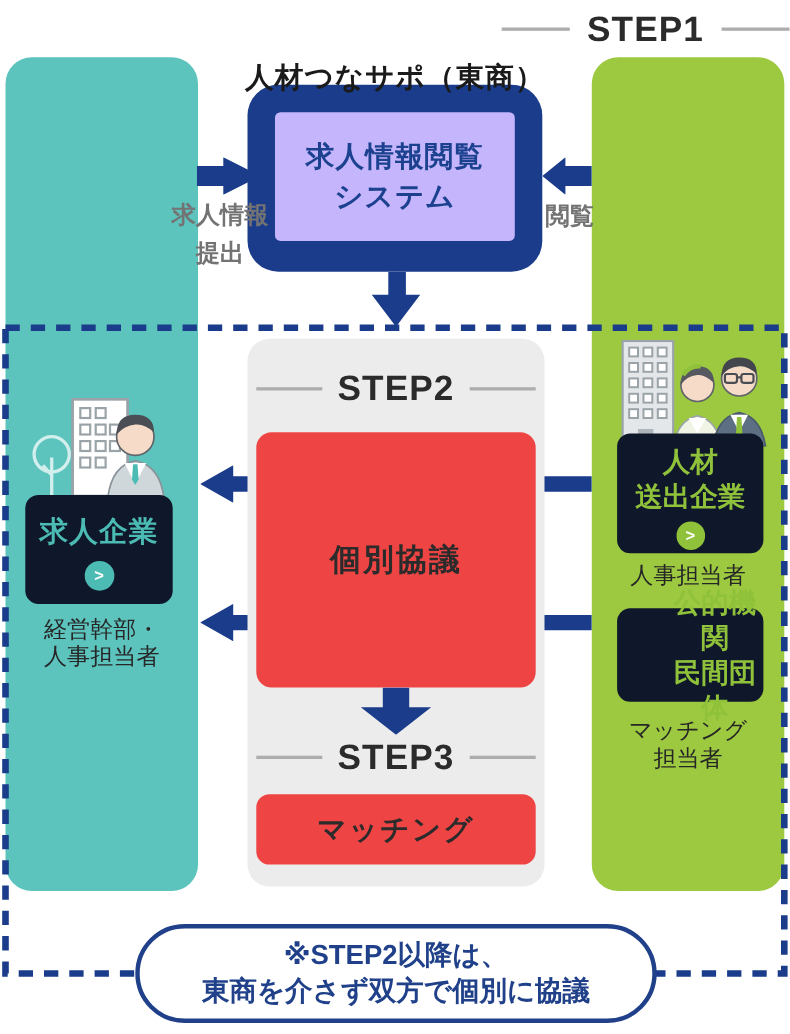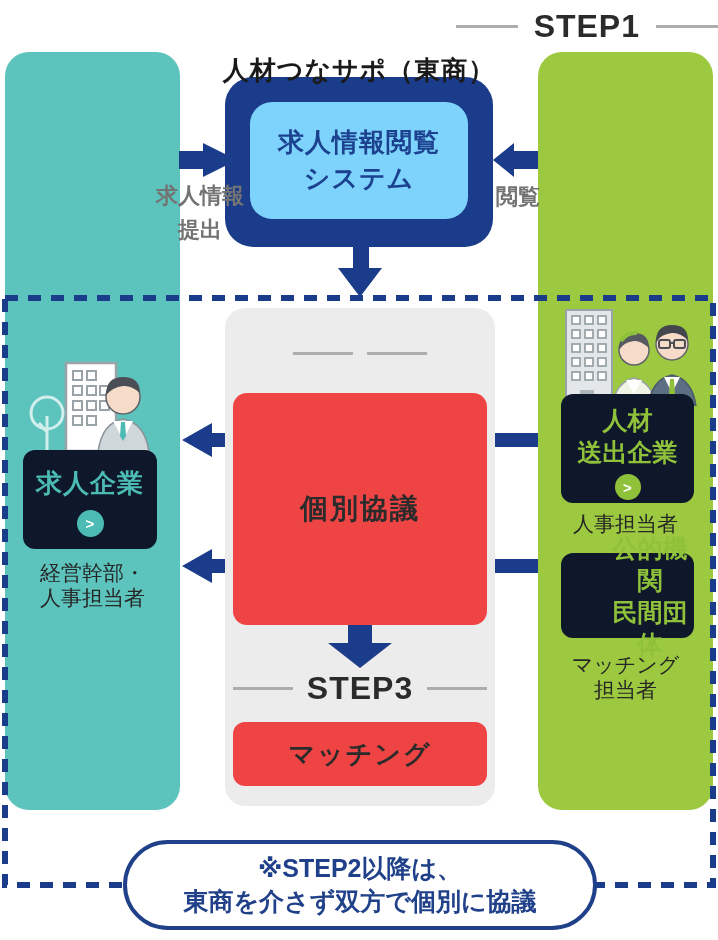--- a/index.html
+++ b/index.html
@@ -22,21 +22,21 @@
   .hline { width:62px; height:3px; background:#adadad; }
   .step-label { font-size:32px; font-weight:800; color:#2b2b2b; letter-spacing:1px; }
 
   .org-title { position:absolute; left:0; right:0; top:53px; text-align:center;
     font-size:26px; font-weight:800; color:#1a1a1a; z-index:3; letter-spacing:1px; }
 
   
   .system-panel { position:absolute; left:225px; top:77px; width:268px; height:170px;
     background:#1a3c8a; border-radius:28px; z-index:2; }
   .system-box { position:absolute; left:25px; top:25px; width:218px; height:117px;
-    background:#7dd3fc; border-radius:22px; display:flex; align-items:center; justify-content:center;
+    background:#c4b5fd; border-radius:5px; display:flex; align-items:center; justify-content:center;
     text-align:center; font-size:26px; font-weight:800; color:#1c418f; line-height:1.35; letter-spacing:1px; }
 
   .arrow-svg { position:absolute; z-index:2; }
   .arrow-low { z-index:1; }
 
   .flow-label { position:absolute; z-index:3; font-size:22px; font-weight:700; color:#737373; text-align:center; }
   .label-submit { left:150px; top:179px; width:100px; line-height:1.55; }
   .label-view { left:492px; top:182px; width:52px; }
 
   
@@ -121,20 +121,21 @@
 提出</div>
   <div class="flow-label label-view">閲覧</div>
 
   <svg class="arrow-svg" style="left:338px; top:247px;" width="44" height="50" viewBox="0 0 44 50">
     <polygon points="15,0 31,0 31,21 44,21 22,50 0,21 15,21" fill="#1a3c8a"></polygon>
   </svg>
 
   <div class="step2-panel">
     <div class="panel-heading" style="top:27px; height:36px;">
       <span class="hline"></span>
+      <span class="step-label">STEP2</span>
       <span class="hline"></span>
     </div>
     <div class="white-card consult-card">個別協議</div>
     <svg class="arrow-svg" style="left:103px; top:317px;" width="64" height="43" viewBox="0 0 64 43">
       <polygon points="20,0 44,0 44,18 64,18 32,43 0,18 20,18" fill="#1a3c8a"></polygon>
     </svg>
     <div class="panel-heading" style="top:362px; height:36px;">
       <span class="hline"></span>
       <span class="step-label">STEP3</span>
       <span class="hline"></span>

